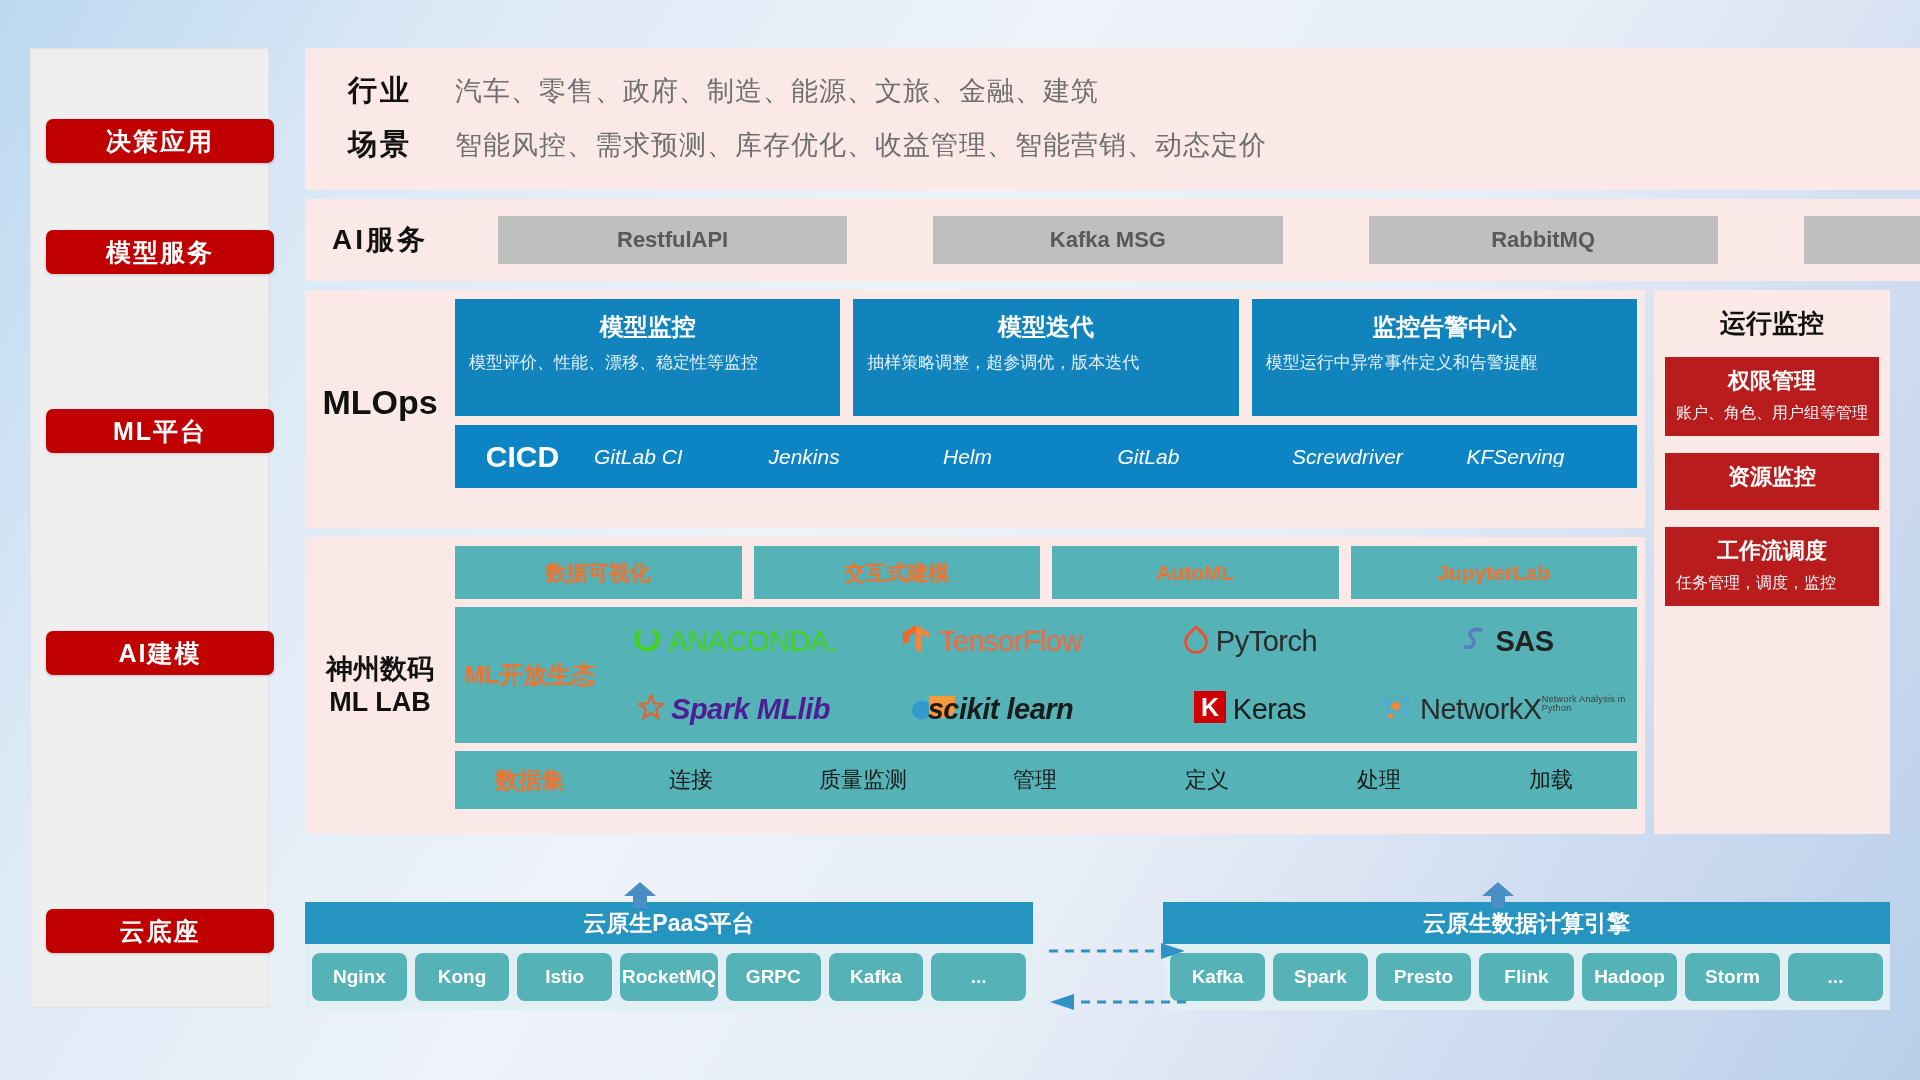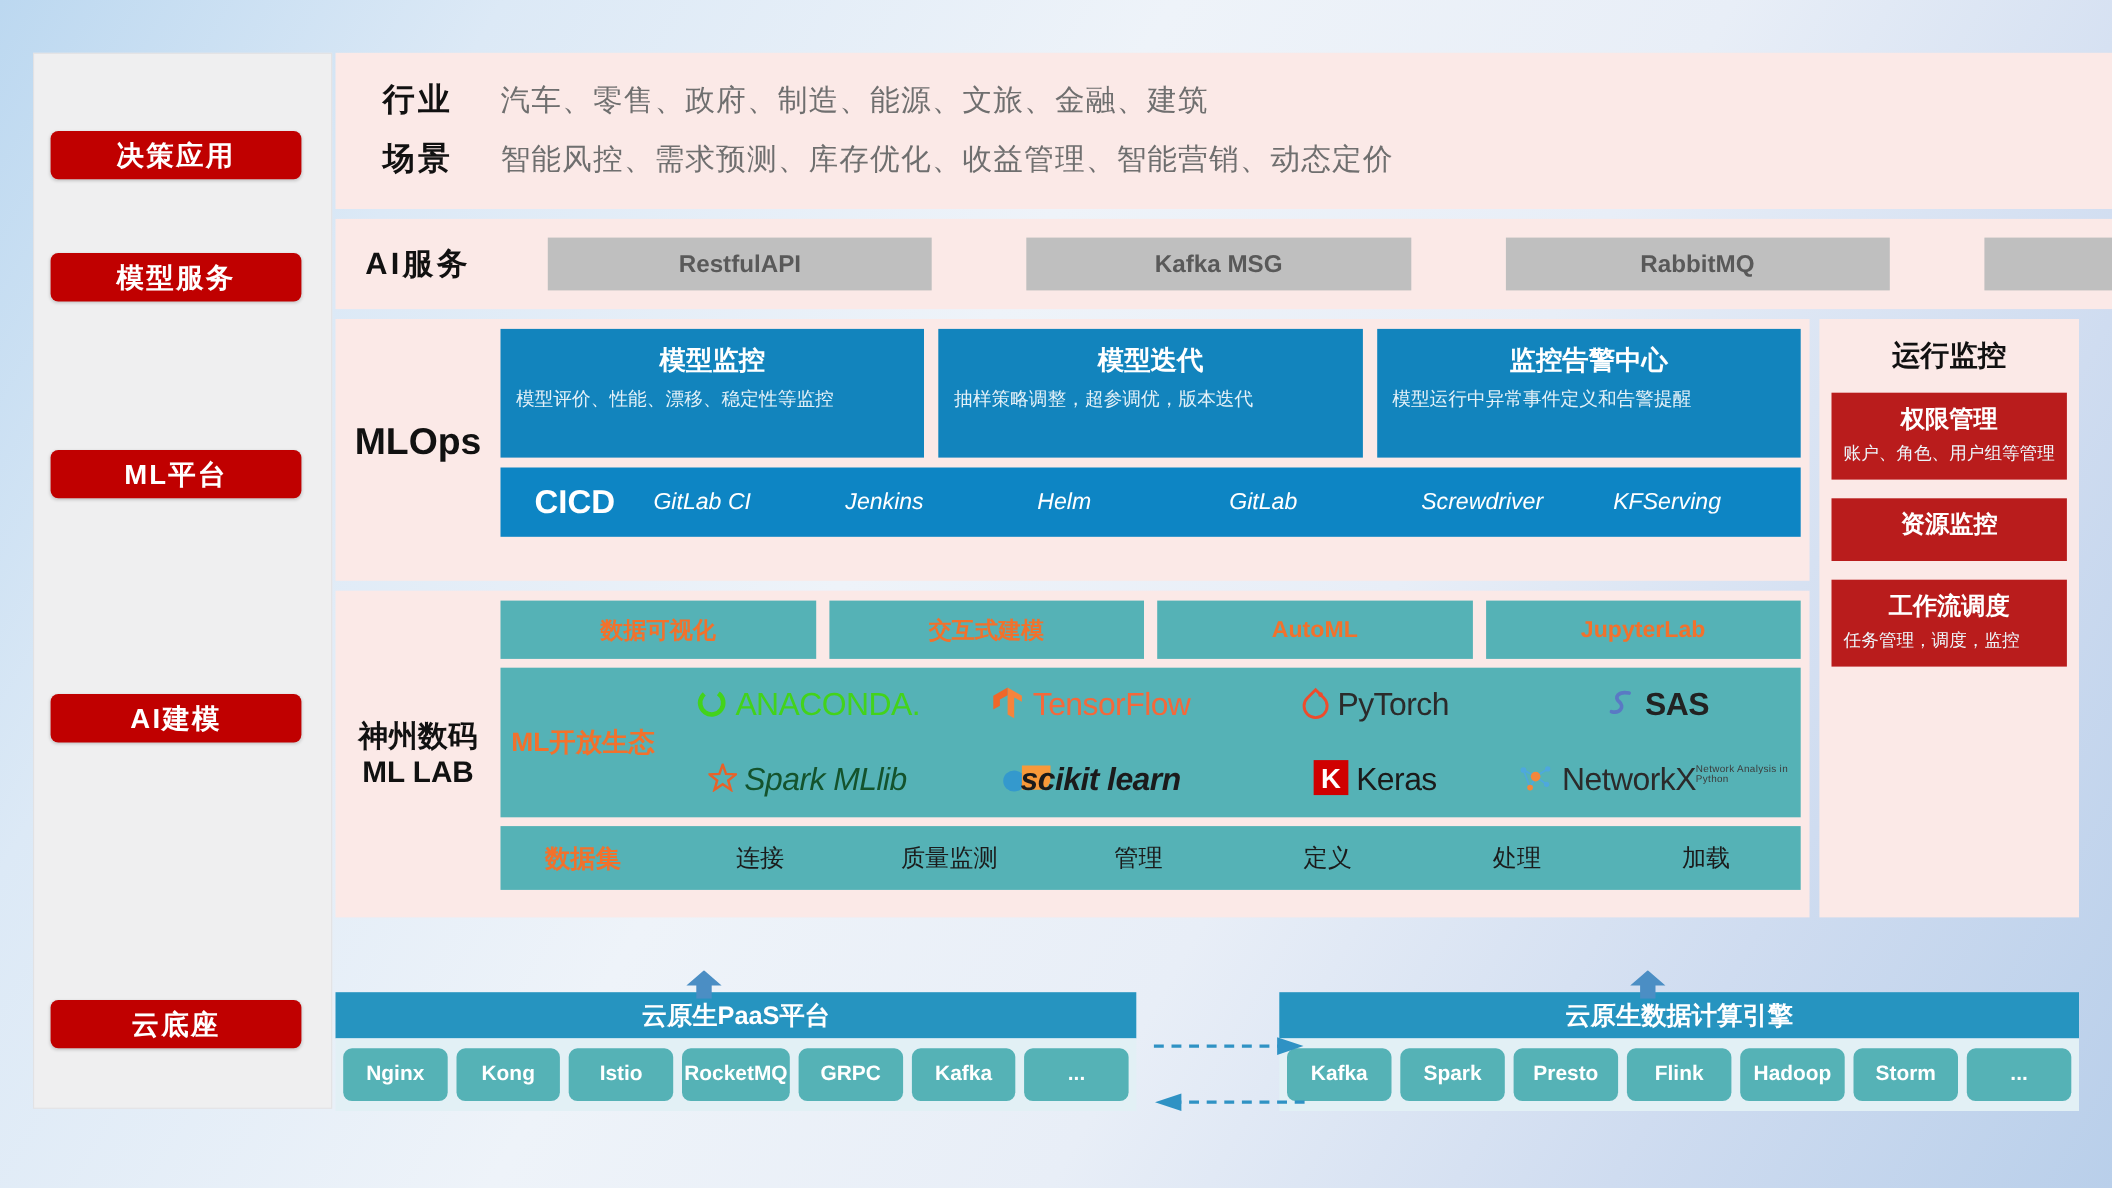--- a/index.html
+++ b/index.html
@@ -5,21 +5,21 @@
   * { margin:0; padding:0; box-sizing:border-box; }
   html,body { width:1920px; height:1080px; overflow:hidden; }
   body {
     font-family:"Liberation Sans","DejaVu Sans",sans-serif;
     background:linear-gradient(120deg,#bcd8f0 0%,#dce9f6 18%,#eef3f9 42%,#e8eef7 62%,#cfdcf0 82%,#b9cfea 100%);
     position:relative;
   }
 
   
   #left-rail {
-    position:absolute; left:30px; top:48px; width:272px; height:960px;
+    position:absolute; left:30px; top:48px; width:239px; height:960px;
     background:#efeff0; border:1px solid #e2e2e4;
   }
   .rail-btn {
     position:absolute; left:15px; width:228px; height:44px;
     background:#c00000; border-radius:7px; color:#fff;
     font-size:25px; font-weight:bold; letter-spacing:2px;
     display:flex; align-items:center; justify-content:center;
     box-shadow:0 1px 3px rgba(0,0,0,.18);
   }
 
@@ -262,21 +262,21 @@
                 </div>
               </div>
 
               <div class="eco-line">
                 <div class="logo">
                   <span>
                     <svg width="26" height="26" viewBox="0 0 26 26">
                         <path d="M13 1 L16 9.5 L25 10 L18 15.5 L20.5 24 L13 19 L5.5 24 L8 15.5 L1 10 L10 9.5 Z" fill="none" stroke="#e8622a" stroke-width="2.2"></path>
                       </svg>
                   </span>
-                  <span class="logo-txt" style="color:#14532d;font-weight:normal;font-style:italic">Spark MLlib</span>
+                  <span class="logo-txt" style="color:#4c1d95;font-weight:bold;font-style:italic">Spark MLlib</span>
                 </div>
                 <div class="logo">
                   <span>
                     <svg width="46" height="30" viewBox="0 0 46 30">
                       <ellipse cx="11" cy="18" rx="10" ry="9.5" fill="#3499cd"></ellipse>
                       <path d="M18 4 h26 v12 a10 10 0 0 1 -10 10 h-16 z" fill="#f89939"></path>
                     </svg>
                   </span>
                   <span class="logo-txt" style="color:#1b1b1b;font-style:italic;font-weight:bold;margin-left:-36px">scikit learn</span>
                 </div>

